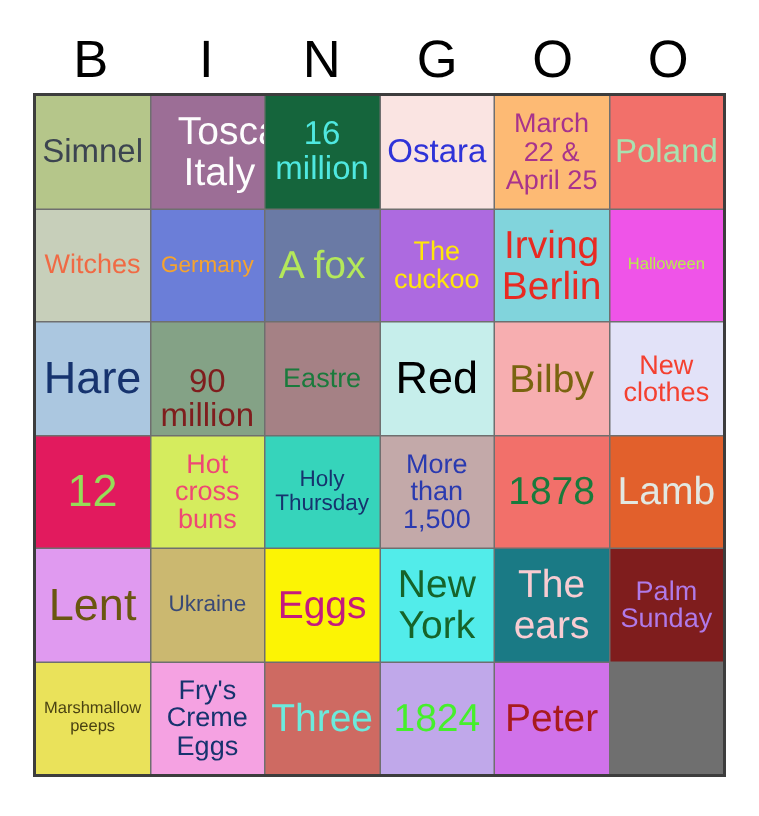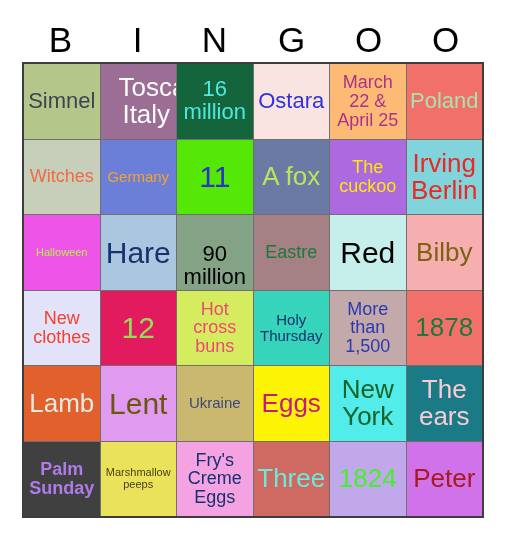--- a/index.html
+++ b/index.html
@@ -123,42 +123,39 @@
       </div>
       <div class="cell" style="background: rgb(242, 112, 106);">
         <span class="cell-text fs-md" style="color: rgb(168, 226, 176);">Poland</span>
       </div>
       <div class="cell" style="background: rgb(199, 207, 186);">
         <span class="cell-text fs-sm" style="color: rgb(240, 106, 68);">Witches</span>
       </div>
       <div class="cell" style="background: rgb(107, 126, 216);">
         <span class="cell-text fs-xs" style="color: rgb(245, 163, 46);">Germany</span>
       </div>
-      <div class="cell" style="background: rgb(85, 232, 6);">
-        <span class="cell-text fs-xl" style="color: rgb(42, 53, 196);">11</span>
-      </div>
       <div class="cell" style="background: rgb(106, 122, 165);">
         <span class="cell-text fs-lg" style="color: rgb(180, 232, 90);">A fox</span>
       </div>
       <div class="cell" style="background: rgb(173, 106, 224);">
         <span class="cell-text fs-sm" style="color: rgb(255, 230, 10);">The
 cuckoo</span>
       </div>
       <div class="cell" style="background: rgb(129, 212, 220);">
         <span class="cell-text fs-lg" style="color: rgb(232, 42, 34);">Irving
 Berlin</span>
       </div>
       <div class="cell" style="background: rgb(239, 84, 232);">
         <span class="cell-text fs-xxs" style="color: rgb(184, 238, 76);">Halloween</span>
       </div>
       <div class="cell" style="background: rgb(171, 199, 224);">
         <span class="cell-text fs-xl" style="color: rgb(22, 51, 110);">Hare</span>
       </div>
       <div class="cell" style="background: rgb(132, 162, 134);">
-        <span class="cell-text fs-md" style="color: #000000; margin-top: 28px;">90
+        <span class="cell-text fs-md" style="color: #7f1d1d; margin-top: 28px;">90
 million</span>
       </div>
       <div class="cell" style="background: rgb(165, 129, 133);">
         <span class="cell-text fs-sm" style="color: rgb(26, 122, 60);">Eastre</span>
       </div>
       <div class="cell" style="background: rgb(198, 238, 235);">
         <span class="cell-text fs-xl" style="color: rgb(0, 0, 0);">Red</span>
       </div>
       <div class="cell" style="background: rgb(247, 174, 176);">
         <span class="cell-text fs-lg" style="color: rgb(122, 100, 16);">Bilby</span>
@@ -200,21 +197,21 @@
         <span class="cell-text fs-lg" style="color: rgb(196, 26, 126);">Eggs</span>
       </div>
       <div class="cell" style="background: rgb(82, 236, 234);">
         <span class="cell-text fs-lg" style="color: rgb(22, 100, 42);">New
 York</span>
       </div>
       <div class="cell" style="background: rgb(26, 122, 133);">
         <span class="cell-text fs-lg" style="color: rgb(248, 204, 210);">The
 ears</span>
       </div>
-      <div class="cell" style="background: #404040; font-weight: bold;">
+      <div class="cell" style="background: #7f1d1d;">
         <span class="cell-text fs-sm" style="color: rgb(176, 122, 232);">Palm
 Sunday</span>
       </div>
       <div class="cell" style="background: rgb(234, 226, 90);">
         <span class="cell-text fs-xxs" style="color: rgb(74, 66, 18);">Marshmallow
 peeps</span>
       </div>
       <div class="cell" style="background: rgb(245, 162, 226);">
         <span class="cell-text fs-sm" style="color: rgb(22, 51, 110);">Fry's
 Creme

